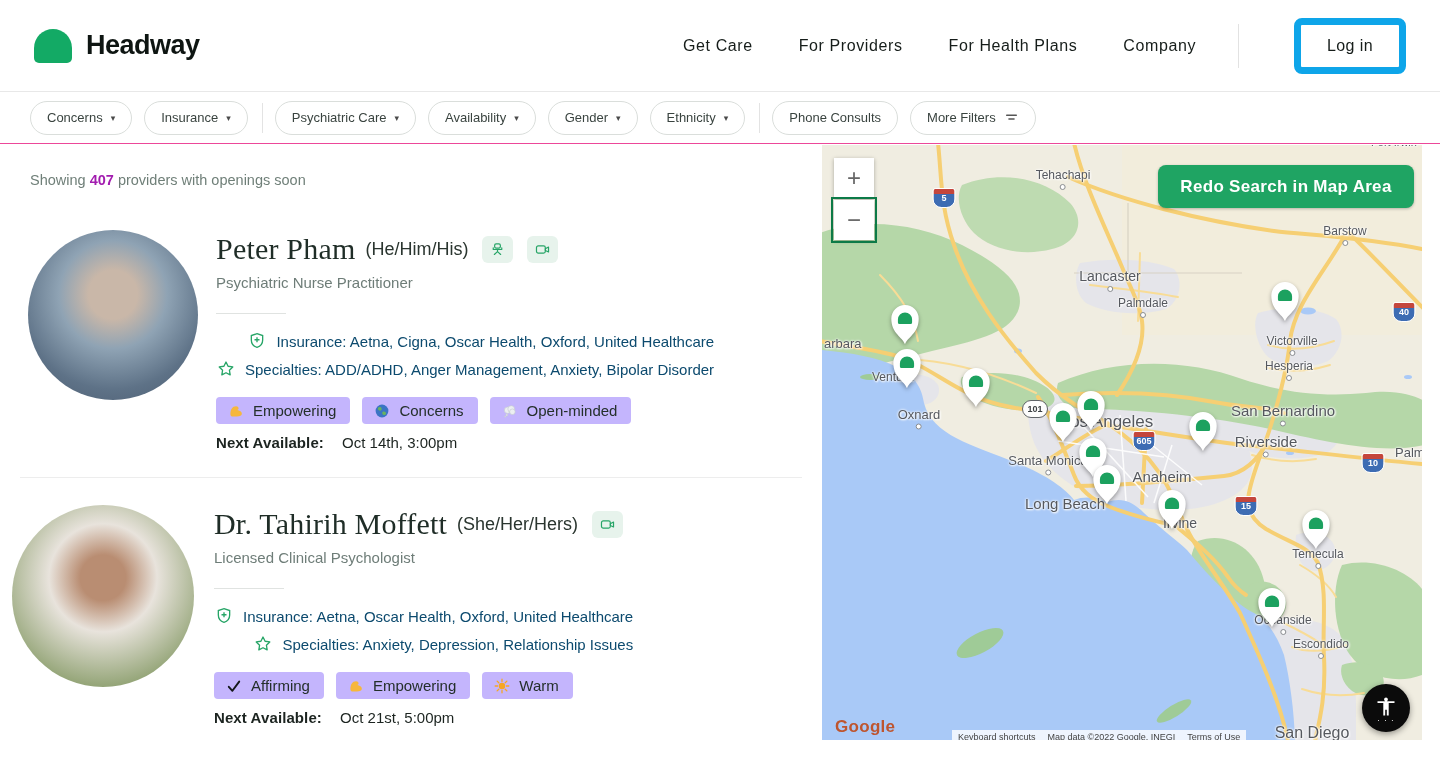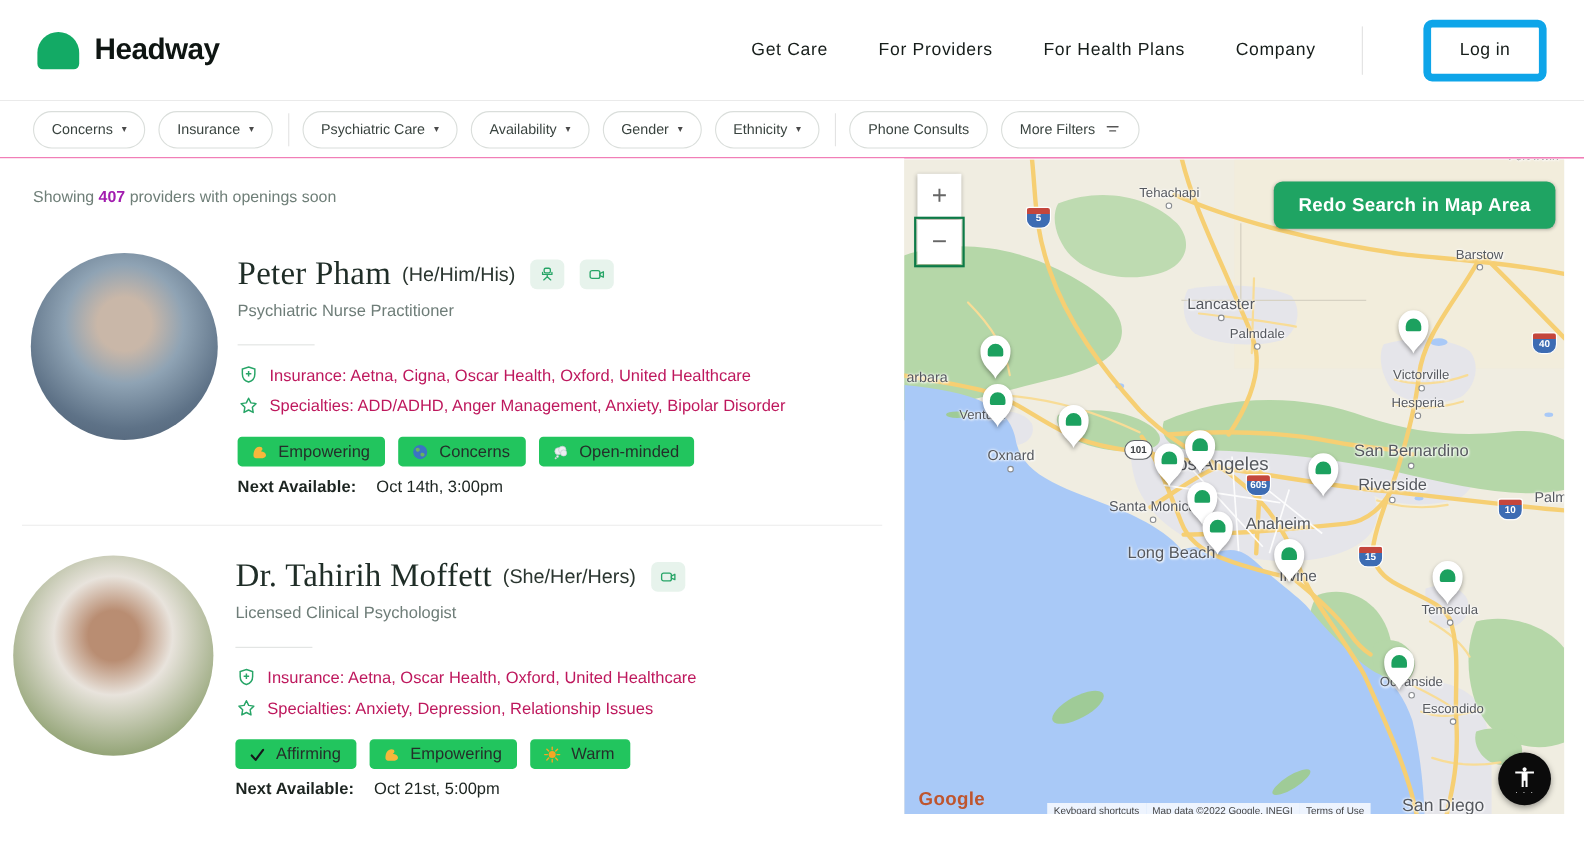--- a/index.html
+++ b/index.html
@@ -31,25 +31,25 @@
   .avatar-1 { width:170px; height:170px; background:radial-gradient(circle at 50% 38%, #c9b7a8 0 18%, #8fa3b4 40%, #5e7287 70%, #4a5a6e 100%); }
   .avatar-2 { width:182px; height:182px; background:radial-gradient(circle at 50% 40%, #b98d72 0 16%, #e8e3dc 38%, #97a77b 75%, #6d8257 100%); }
   .card-body { margin-left:18px; padding-top:2px; }
   .name-row { display:flex; align-items:center; gap:10px; }
   .p-name { font-family:"Liberation Serif","DejaVu Serif",serif; font-size:30px; font-weight:400; color:#1f2d27; letter-spacing:0.2px; }
   .p-pronouns { font-size:18px; color:#2a352f; }
   .badge { width:31px; height:27px; border-radius:6px; background:#e7f3ec; display:flex; align-items:center; justify-content:center; margin-left:4px; }
   .badge svg { width:17px; height:17px; }
   .p-title { margin-top:8px; font-size:15px; color:#6e7d78; }
   .mini-divider { width:70px; border-top:1px solid #e0e3e1; margin-top:22px; }
-  .meta-row { display:flex; align-items:center; gap:9px; margin-top:17px; font-size:15px; color:#be185d; }
+  .meta-row { display:flex; align-items:center; gap:9px; margin-top:17px; font-size:15px; color:#0c4a6e;justify-content:flex-end; }
   .meta-row + .meta-row { margin-top:8px; }
   .meta-row svg { width:20px; height:20px; flex:0 0 auto; }
   .traits { display:flex; gap:12px; margin-top:18px; }
-  .trait { display:flex; align-items:center; gap:9px; background:#22c55e; border-radius:4px; padding:5px 14px 5px 12px; font-size:15px; color:#242f2a; }
+  .trait { display:flex; align-items:center; gap:9px; background:#c4b5fd; border-radius:4px; padding:5px 14px 5px 12px; font-size:15px; color:#242f2a; }
   .trait svg { width:16px; height:16px; }
   .next-row { margin-top:10px; font-size:15px; color:#1c2420; }
   .next-row .nl { font-weight:700; margin-right:14px; letter-spacing:0.1px; }
   .card-sep { border-top:1px solid #ededed; margin:26px 20px 0 20px; }
   .card2 { margin-top:27px; padding-left:12px; }
   .card2 .card-body { margin-left:20px; }
 
   
   .map { position:absolute; left:822px; top:145px; width:600px; height:595px; overflow:hidden; background:#f0ede1; }
   .map svg.base { position:absolute; left:0; top:0; }

